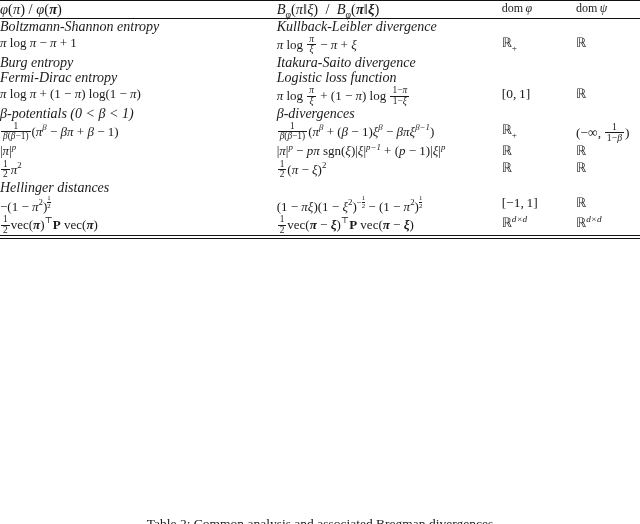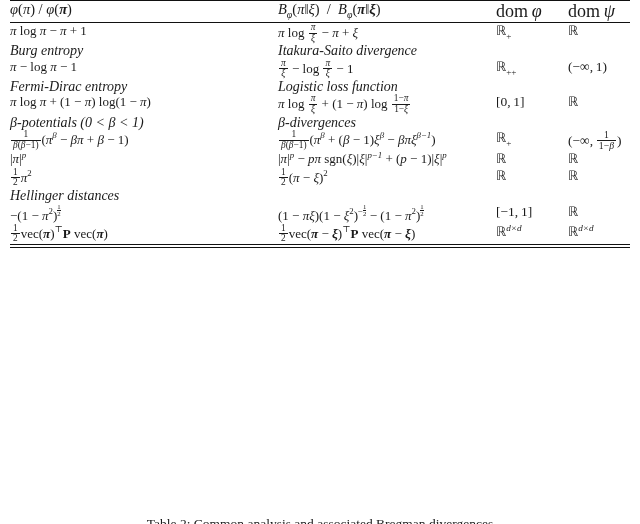--- a/index.html
+++ b/index.html
@@ -13,21 +13,21 @@
     overflow: hidden;
     font-family: "Liberation Serif", "DejaVu Serif", serif;
     color: #1a1a1a;
   }
 
   .page {
     position: relative;
     width: 640px;
     height: 524px;
     box-sizing: border-box;
-    padding: 0 10px;
+    padding: 0 0;
   }
 
   
   .rule {
     border: 0;
     border-top: 1.6px solid #111;
     margin: 0;
     width: 100%;
   }
   .rule-thin {
@@ -62,21 +62,21 @@
   col.c-domp  { width: 72px;  }
   col.c-doms  { width: 62px;  }
 
   
   .hdr-cell {
     font-size: 14.5px;
     padding-top: 7px;
     padding-bottom: 7px;
     white-space: nowrap;
   }
-  .hdr-dom { font-size: 18px; }
+  .hdr-dom { font-size: 12px; }
 
   
   .namecell {
     font-style: italic;
     font-size: 14px;
     padding-top: 8px;
     line-height: 1.12;
     white-space: nowrap;
   }
   .formulacell {
@@ -178,20 +178,26 @@
   <table class="bregman">
     <colgroup>
       <col class="c-gen">
         <col class="c-div">
         <col class="c-domp">
         <col class="c-doms">
     </colgroup>
     <tbody>
 
       <tr>
+        <td class="namecell">Boltzmann-Shannon entropy</td>
+        <td class="namecell">Kullback-Leibler divergence</td>
+        <td></td>
+        <td></td>
+      </tr>
+      <tr>
         <td class="formulacell">
           <span class="mi">π</span> <span class="mup">log</span> <span class="mi">π</span> − <span class="mi">π</span> + 1
         </td>
         <td class="formulacell">
           <span class="mi">π</span> <span class="mup">log</span>
           <span class="frac"><span class="num mi">π</span><span class="den mi">ξ</span></span>
           − <span class="mi">π</span> + <span class="mi">ξ</span>
         </td>
         <td class="formulacell domcell">
           <span class="bb">ℝ</span><sub class="smu">+</sub>
@@ -199,37 +205,20 @@
         <td class="formulacell domcell">
           <span class="bb">ℝ</span>
         </td>
       </tr>
 
       <tr>
         <td class="namecell">Burg entropy</td>
         <td class="namecell">Itakura-Saito divergence</td>
         <td></td>
         <td></td>
-      </tr>
-      <tr>
-        <td class="formulacell">
-          <span class="mi">π</span> − <span class="mup">log</span> <span class="mi">π</span> − 1
-        </td>
-        <td class="formulacell">
-          <span class="frac"><span class="num mi">π</span><span class="den mi">ξ</span></span>
-          − <span class="mup">log</span>
-          <span class="frac"><span class="num mi">π</span><span class="den mi">ξ</span></span>
-          − 1
-        </td>
-        <td class="formulacell domcell">
-          <span class="bb">ℝ</span><sub class="smu">++</sub>
-        </td>
-        <td class="formulacell domcell">
-          (−∞, 1)
-        </td>
       </tr>
 
       <tr>
         <td class="namecell">Fermi-Dirac entropy</td>
         <td class="namecell">Logistic loss function</td>
         <td></td>
         <td></td>
       </tr>
       <tr>
         <td class="formulacell">

